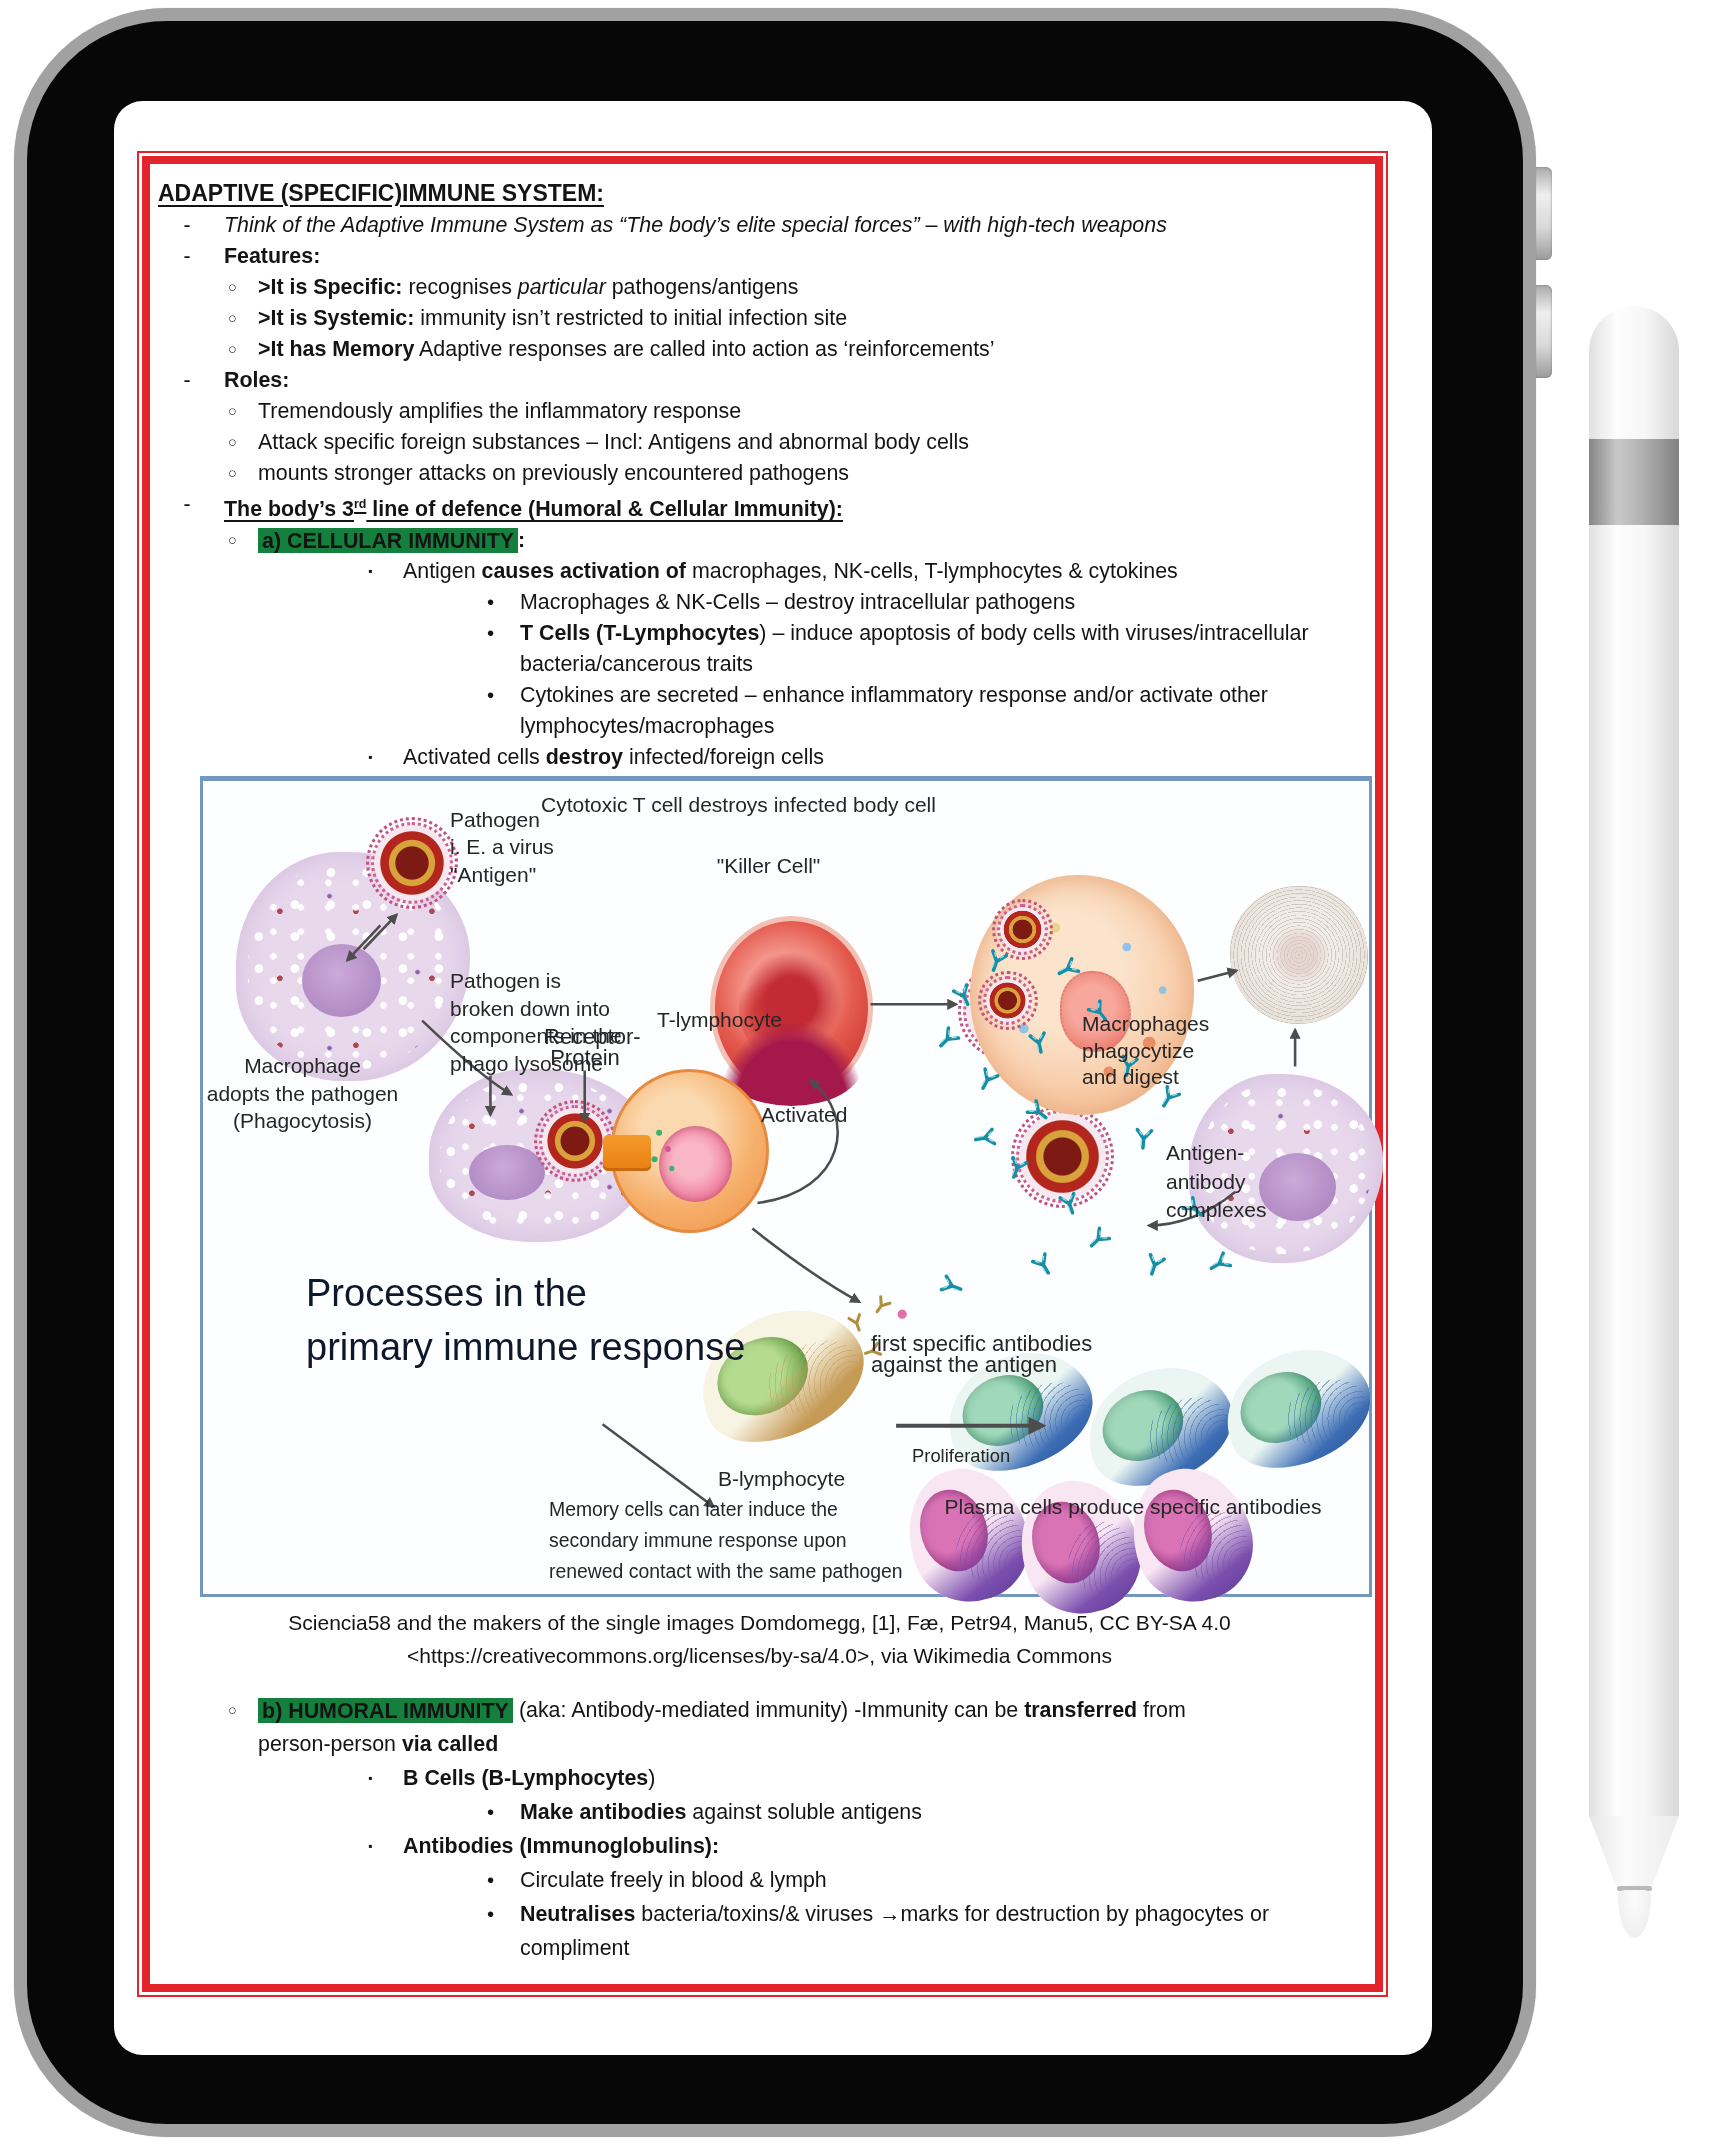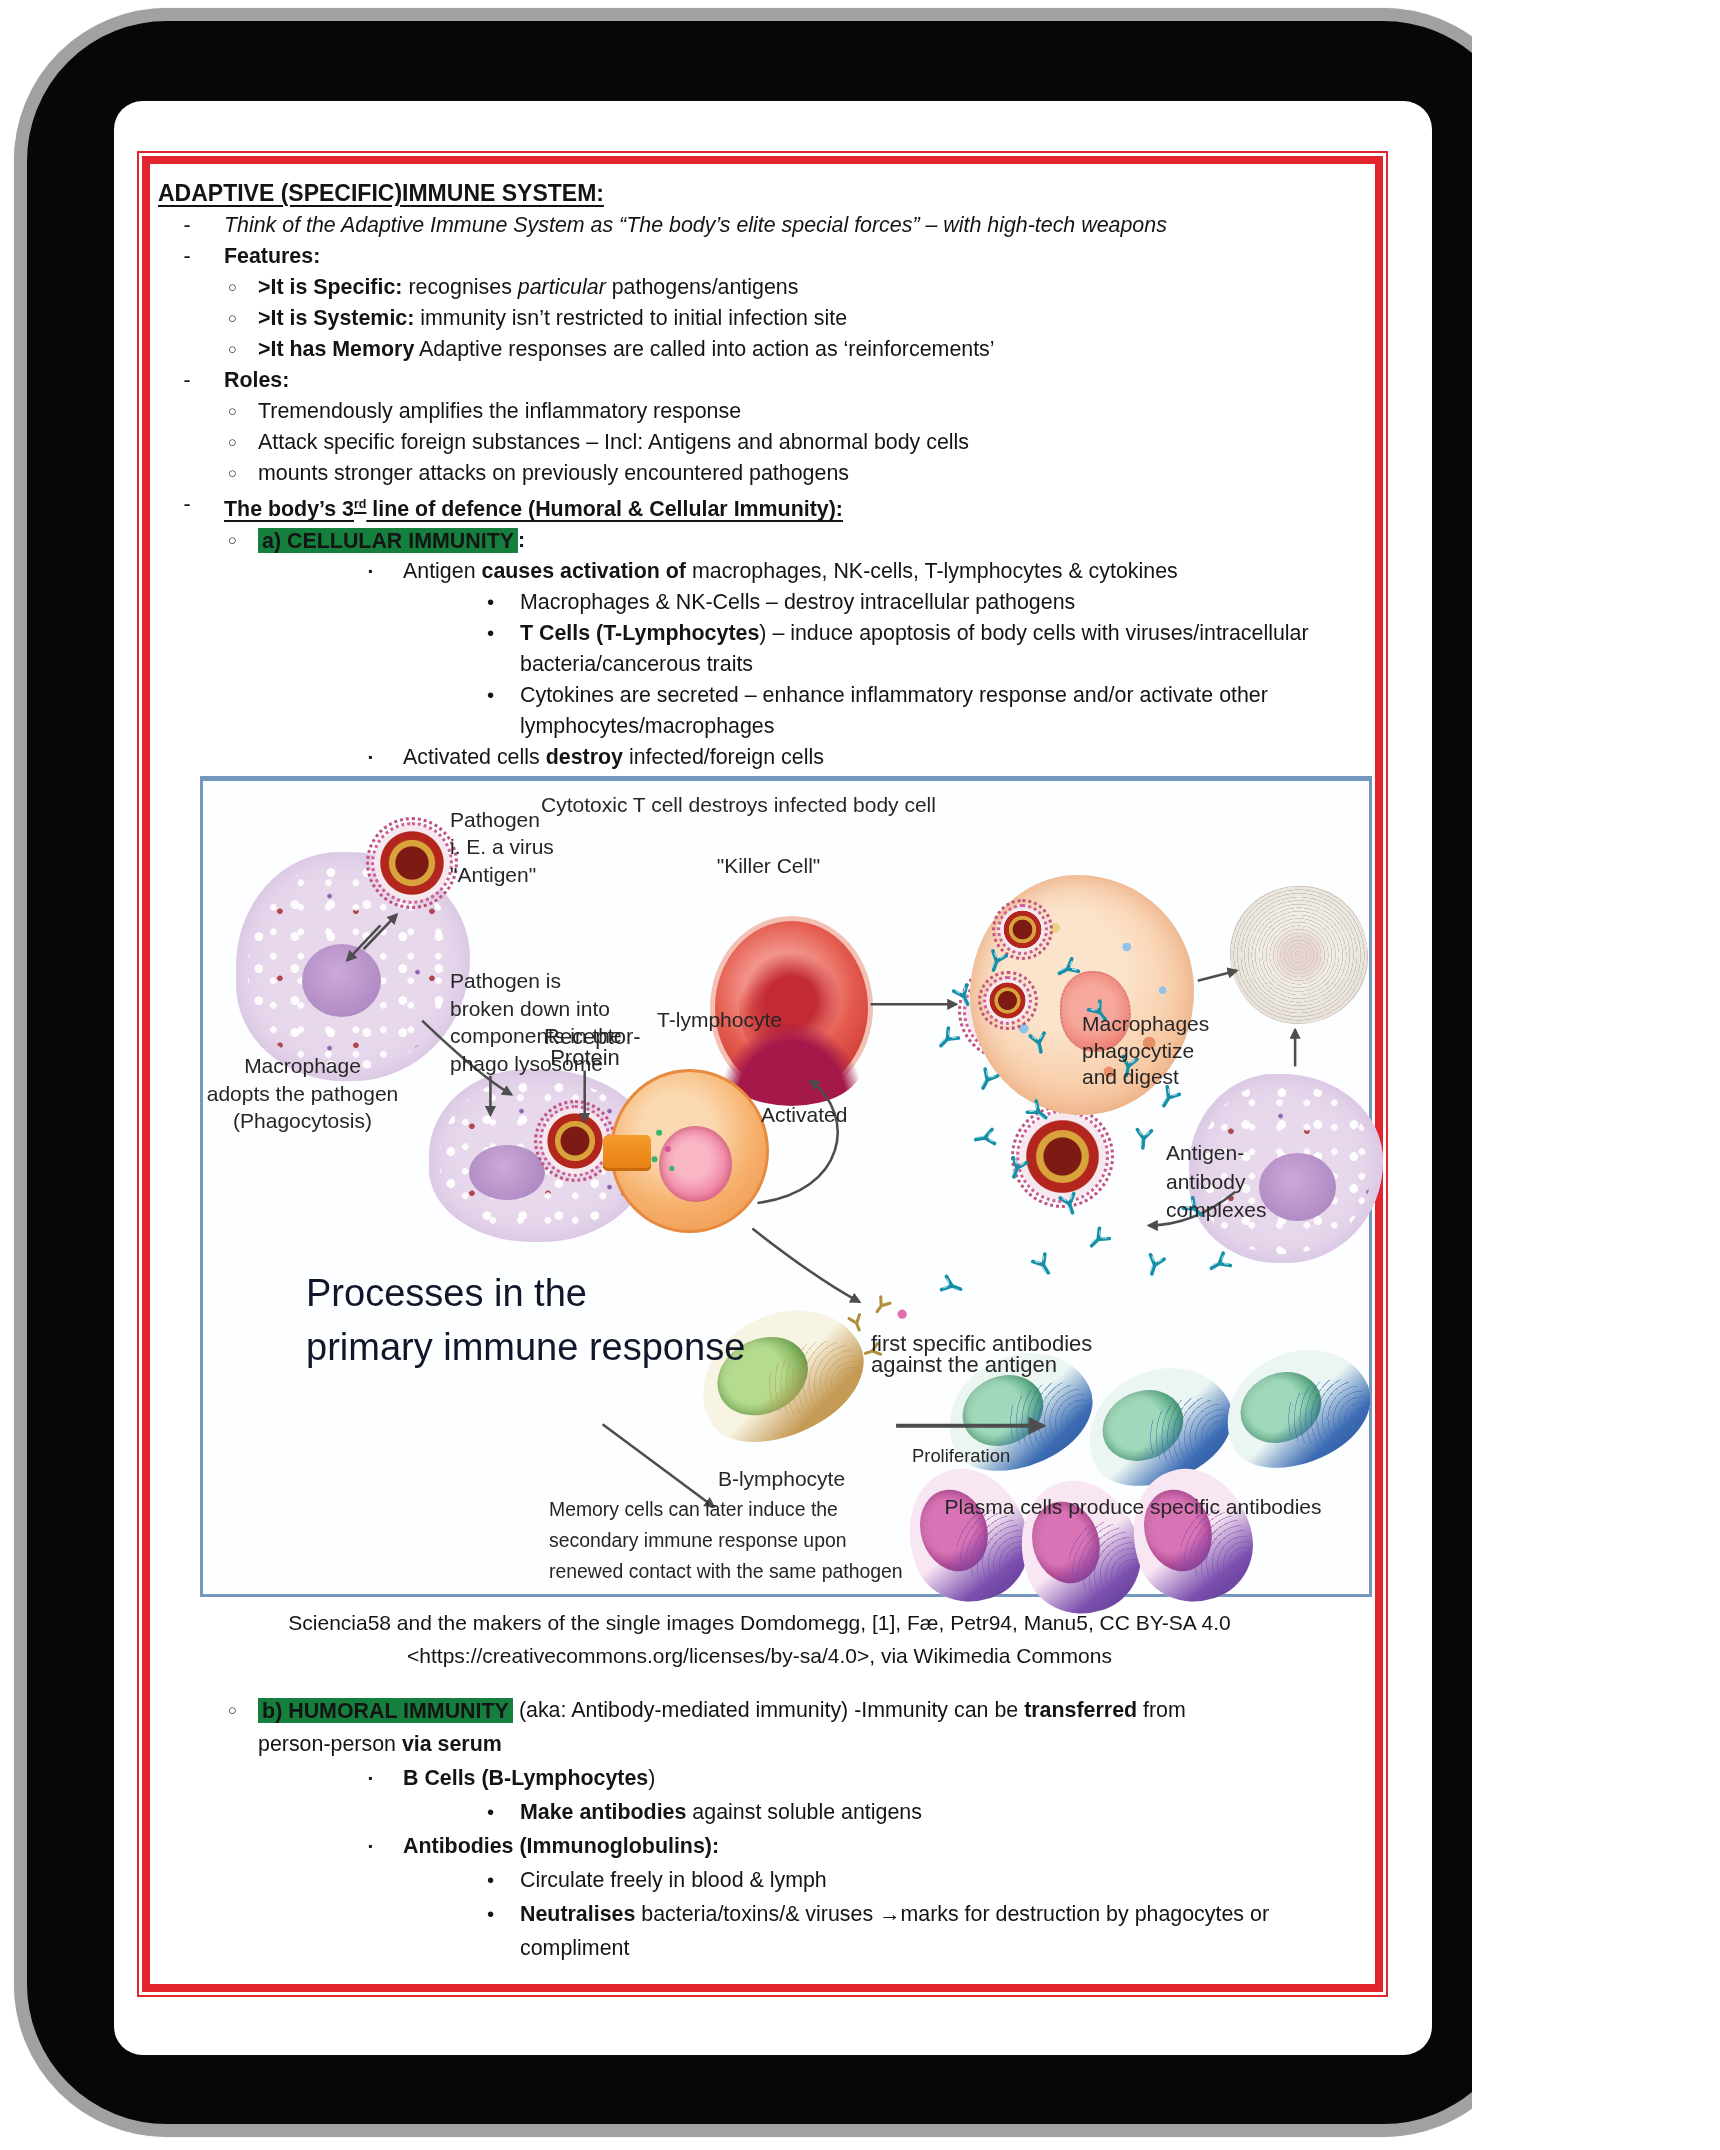--- a/index.html
+++ b/index.html
@@ -1,16 +1,16 @@
 <!DOCTYPE html>
 <html style="font-size:8.2px"><head>
 <meta charset="utf-8">
 <style>
   html,body{margin:0;padding:0;background:#ffffff;}
-  #stage{position:relative;width:1472px;height:2151px;background:#ffffff;overflow:hidden;
+  #stage{position:relative;width:1720px;height:2151px;background:#ffffff;overflow:hidden;
          font-family:"Liberation Sans",sans-serif;}
 
   
   .vbtn{position:absolute;width:28.5px;border-radius:6.1px;z-index:1;
         background:linear-gradient(180deg,#aaaaaa,#efefef 30%,#d9d9d9 65%,#9b9b9b);
         box-shadow:inset 0 0 2.5px #777;}
   .tablet{position:absolute;left:14.3px;top:8.2px;width:1496px;height:2103px;z-index:2;
           background:#070707;border:13.3px solid #a1a1a1;border-radius:153px;
           box-shadow:0 0 1px rgba(0,0,0,.35);}
   .screen{position:absolute;left:114px;top:101px;width:1318px;height:1954px;z-index:3;
@@ -318,21 +318,21 @@
     <div class="dlabel ctr" style="left:497px;top:684px;width:163px;">B-lymphocyte</div>
     <div class="dlabel" style="left:709px;top:661px;font-size:18.4px;">Proliferation</div>
     <div class="dlabel ctr" style="left:675px;top:712px;width:510px;">Plasma cells produce specific antibodies</div>
     <div class="dlabel" style="left:346px;top:713px;font-size:19.4px;line-height:31px;">Memory cells can later induce the<br>secondary immune response upon<br>renewed contact with the same pathogen</div>
     <div class="dlabel big" style="left:103px;top:485px;">Processes in the<br>primary immune response</div>
   </div>
 
   <div id="citation">Sciencia58 and the makers of the single images Domdomegg, [1], Fæ, Petr94, Manu5, CC BY-SA 4.0<br>&lt;https://creativecommons.org/licenses/by-sa/4.0&gt;, via Wikimedia Commons</div>
 
   <div class="notes" id="notes-humoral">
-      <div class="row lv2"><span class="blt b2">○</span><span class="runs"><span class="b hl">b) HUMORAL IMMUNITY</span><span> (aka: Antibody-mediated immunity) -Immunity can be </span><span class="b">transferred</span><span> from</span><br><span>person-person </span><span class="b">via serum</span></span></div>
+      <div class="row lv2"><span class="blt b2">○</span><span class="runs"><span class="b hl">b) HUMORAL IMMUNITY</span><span> (aka: Antibody-mediated immunity) -Immunity can be </span><span class="b">transferred</span><span> from</span><br><span>person-person </span><span class="b">via called</span></span></div>
       <div class="row lv3"><span class="blt b3">▪</span><span class="runs"><span class="b">B Cells (B-Lymphocytes</span><span>)</span></span></div>
       <div class="row lv4"><span class="blt b4">•</span><span class="runs"><span class="b">Make antibodies</span><span> against soluble antigens</span></span></div>
       <div class="row lv3"><span class="blt b3">▪</span><span class="runs"><span class="b">Antibodies (Immunoglobulins):</span></span></div>
       <div class="row lv4"><span class="blt b4">•</span><span class="runs"><span>Circulate freely in blood &amp; lymph</span></span></div>
       <div class="row lv4"><span class="blt b4">•</span><span class="runs"><span class="b">Neutralises</span><span> bacteria/toxins/&amp; viruses →marks for destruction by phagocytes or</span><br><span>compliment</span></span></div>
     </div>
 
 </div>
 
 

